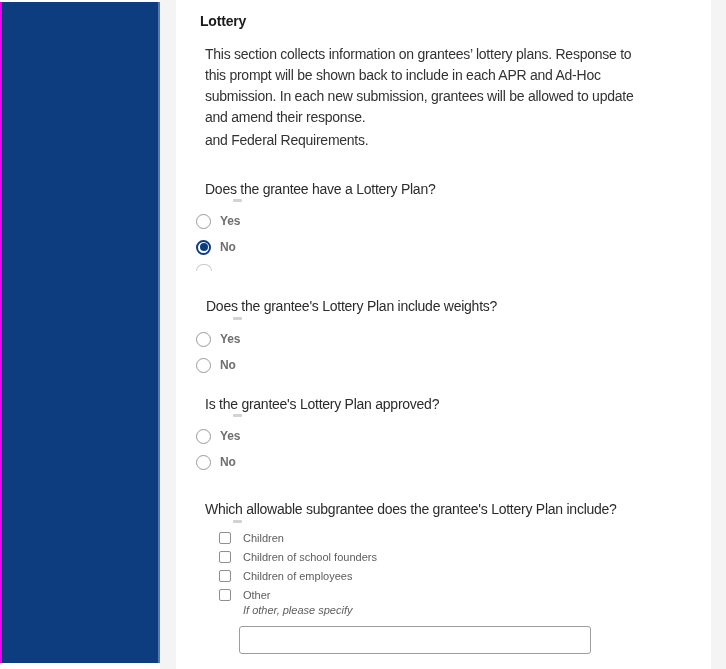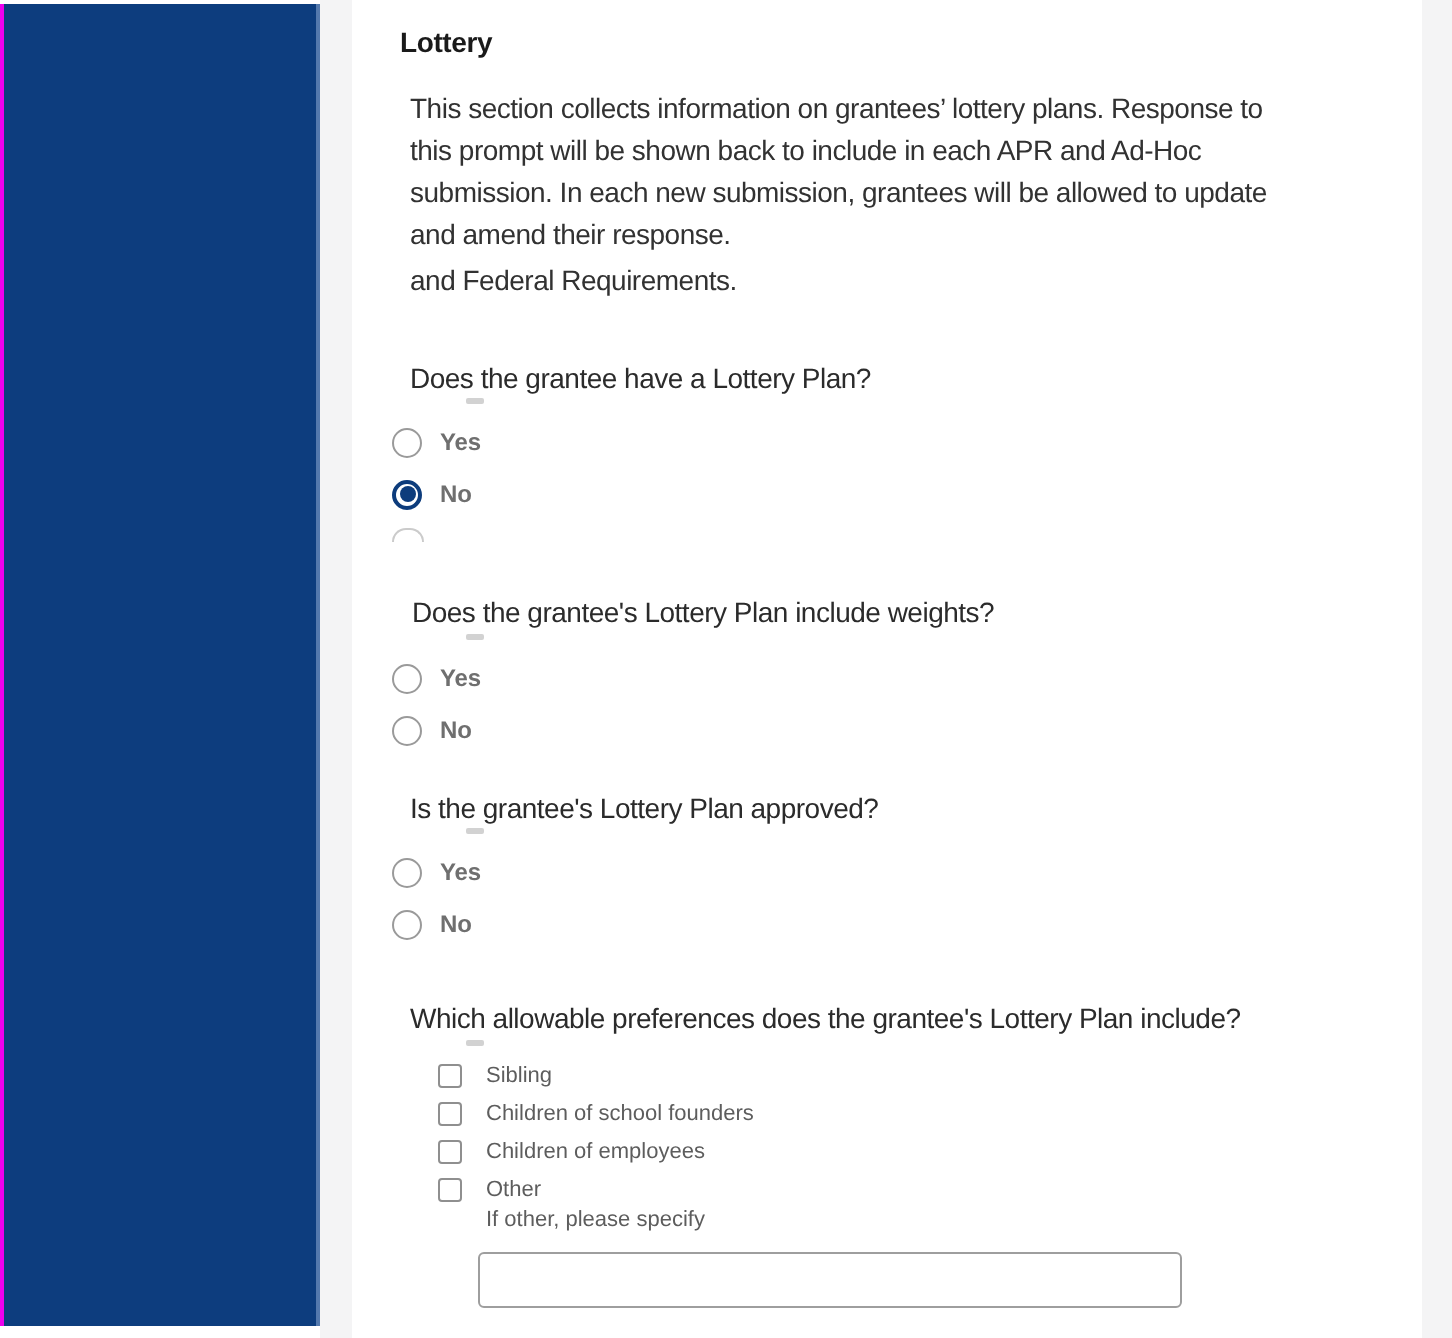--- a/index.html
+++ b/index.html
@@ -28,21 +28,21 @@
   .radio.checked{border:2.5px solid #0d3c7c;position:relative;}
   .radio.checked::after{content:"";position:absolute;left:1.5px;top:1.5px;right:1.5px;bottom:1.5px;background:#0d3c7c;border-radius:50%;}
   .choice-label{font-size:12px;color:#6f6f6f;letter-spacing:-0.1px;}
 
   .arc{position:absolute;width:16px;height:7px;border:1.5px solid #cbcbcb;border-bottom:none;border-radius:8px 8px 0 0;box-sizing:border-box;}
 
   .cb-row{position:absolute;display:flex;align-items:center;gap:12px;height:13px;cursor:pointer;}
   .checkbox{width:12px;height:12px;border:1.5px solid #8f8f8f;border-radius:2px;box-sizing:border-box;background:#fff;flex:0 0 auto;}
   .cb-label{font-size:11px;color:#5d5d5d;letter-spacing:0;}
 
-  .if-other-label{position:absolute;left:67px;top:604px;font-size:11px;color:#5d5d5d;}
+  .if-other-label{position:absolute;left:67px;top:604px;font-size:11px;color:#5d5d5d;font-style:italic;}
   .other-input{position:absolute;left:63px;top:626px;width:352px;height:28px;border:1px solid #9e9e9e;border-radius:3px;box-sizing:border-box;background:#fff;padding:2px 6px;font-size:12px;color:#333;outline:none;}
 </style>
 </head>
 <body>
 
 <div class="screen">
 
   <div class="magenta-edge"></div>
   <div class="sidebar"></div>
   <div class="gutter-left"></div>
@@ -93,26 +93,26 @@
 
     <div class="choice-row" style="left:20px;top:428px">
       <span class="radio"></span>
       <span class="choice-label">Yes</span>
     </div>
     <div class="choice-row" style="left:20px;top:454px">
       <span class="radio"></span>
       <span class="choice-label">No</span>
     </div>
 
-    <div class="question" style="top:501px">Which allowable preferences does the grantee's Lottery Plan include?</div>
+    <div class="question" style="top:501px">Which allowable subgrantee does the grantee's Lottery Plan include?</div>
     <div class="req-mark" style="left:57px;top:520px"></div>
 
     <div class="cb-row" style="left:43px;top:531px">
       <span class="checkbox"></span>
-      <span class="cb-label">Sibling</span>
+      <span class="cb-label">Children</span>
     </div>
     <div class="cb-row" style="left:43px;top:550px">
       <span class="checkbox"></span>
       <span class="cb-label">Children of school founders</span>
     </div>
     <div class="cb-row" style="left:43px;top:569px">
       <span class="checkbox"></span>
       <span class="cb-label">Children of employees</span>
     </div>
     <div class="cb-row" style="left:43px;top:588px">

